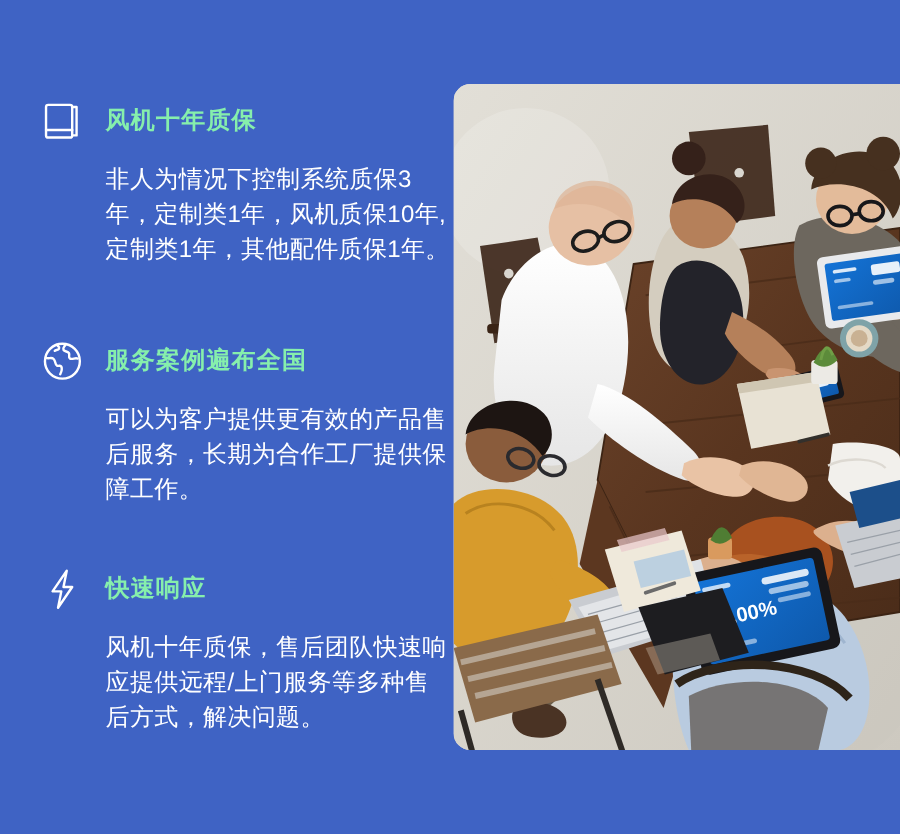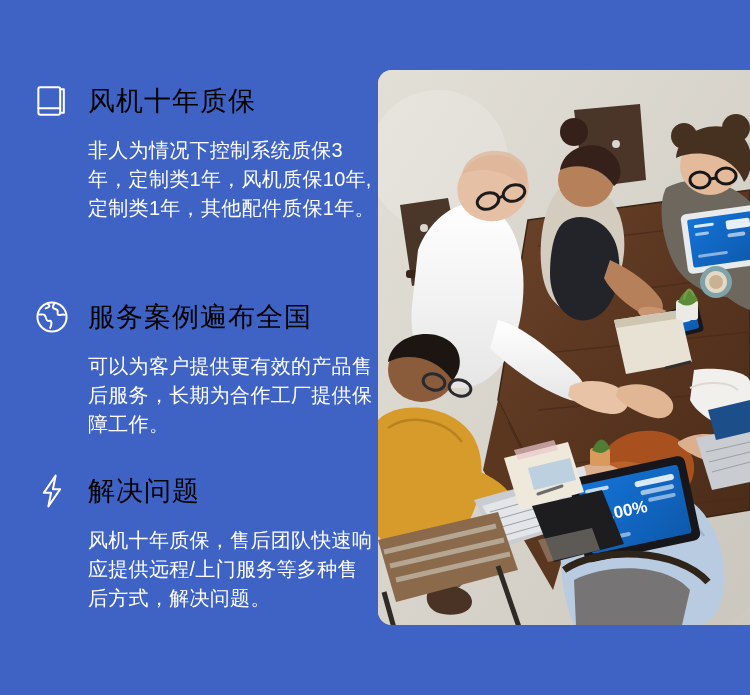--- a/index.html
+++ b/index.html
@@ -14,41 +14,41 @@
   
   .features {
     position:absolute;
     left:0; top:0;
     width:378px; height:695px;
     padding-left:30px;
   }
 
   .feature { position:absolute; left:30px; width:348px; }
   .feature-1 { top:78px; }
-  .feature-2 { top:294px; }
+  .feature-2 { top:278px; }
   .feature-3 { top:468px; }
 
   .feature-head {
     display:flex;
     align-items:center;
     gap:14px;
     height:46px;
   }
 
   .ficon {
     width:44px; height:44px;
     flex:0 0 44px;
     display:flex; align-items:center; justify-content:center;
   }
   .ficon svg { display:block; }
 
   .ftitle {
-    color:#000000;
-    font-size:27px;
-    font-weight:normal;
+    color:#86efac;
+    font-size:20px;
+    font-weight:bold;
     letter-spacing:1px;
     line-height:34px;
     white-space:nowrap;
   }
 
   .fbody {
     color:#ffffff;
     font-size:20px;
     line-height:29px;
     margin-top:12px;
@@ -102,21 +102,21 @@
     <div class="fbody">可以为客户提供更有效的产品售后服务，长期为合作工厂提供保障工作。</div>
   </div>
 
   <div class="feature feature-3">
     <div class="feature-head">
       <span class="ficon">
         <svg viewBox="0 0 44 44" width="40" height="40" fill="none" stroke="#ffffff" stroke-width="2.2" stroke-linecap="round" stroke-linejoin="round">
           <path d="M26 5 L13 24 h8 l-3 15 L31 20 h-8 z"></path>
         </svg>
       </span>
-      <span class="ftitle">解决问题</span>
+      <span class="ftitle">快速响应</span>
     </div>
     <div class="fbody">风机十年质保，售后团队快速响应提供远程/上门服务等多种售后方式，解决问题。</div>
   </div>
 
 </div>
 
 <div class="photo">
   <svg viewBox="0 0 372 555" preserveAspectRatio="xMidYMid slice" aria-hidden="true">
     <defs>
       <linearGradient id="floorG" x1="0" y1="0" x2="1" y2="1">

